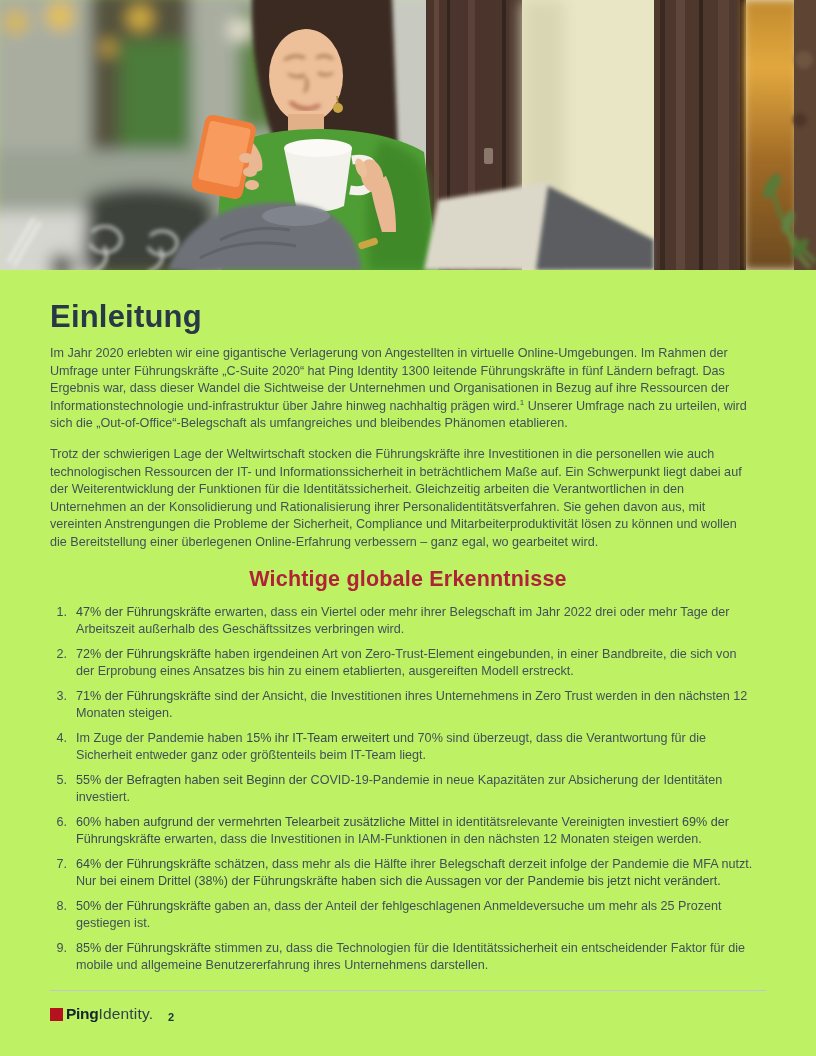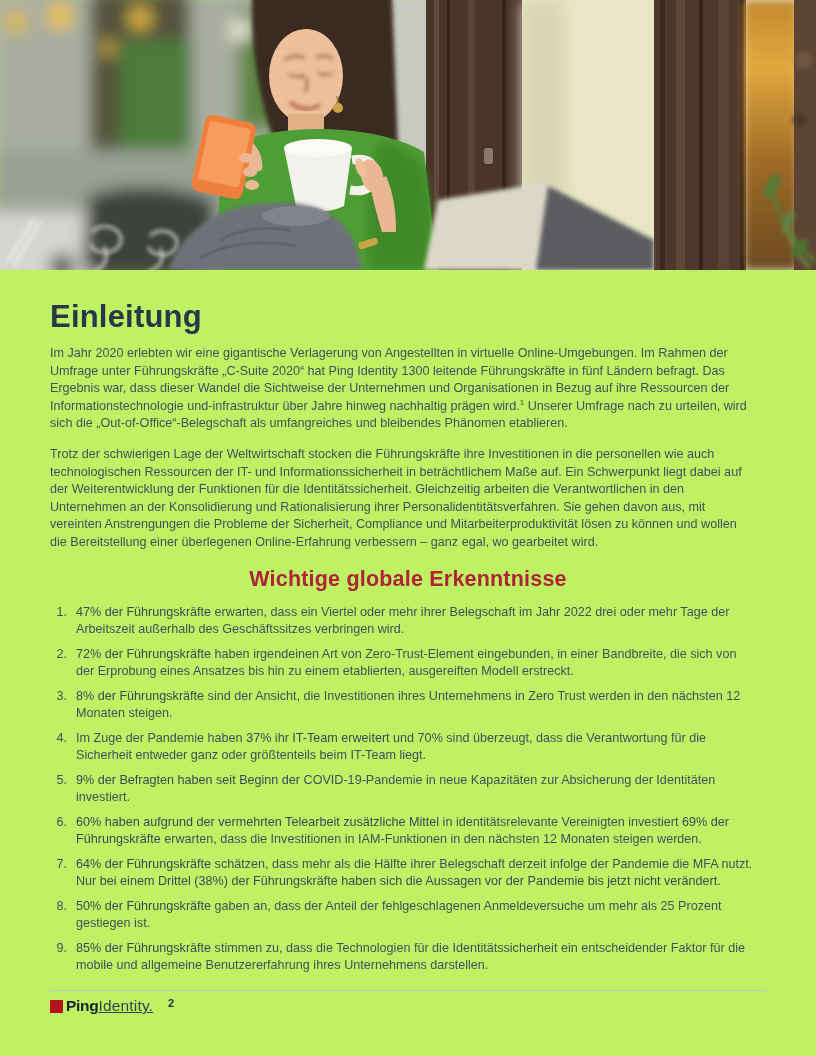--- a/index.html
+++ b/index.html
@@ -37,26 +37,26 @@
   .footnote{
     position:absolute;top:960px;left:50px;width:716px;
     font-size:9.8px;line-height:13.2px;color:#5f6f7a;
   }
   .footer-rule{
     position:absolute;top:990px;left:50px;width:716px;height:1px;
     background:#bcc9cf;
   }
   .footer{
     position:absolute;top:997px;left:50px;width:716px;height:26px;
-    display:flex;align-items:flex-start;
+    display:flex;align-items:flex-end;
   }
   .logo{display:flex;align-items:center;flex:none;width:118px;}
   .logo-square{width:13px;height:13px;background:#b5121f;margin-right:3px;flex:none;}
   .logo-ping{font-weight:700;font-size:15.5px;color:#15242e;letter-spacing:-0.3px;}
-  .logo-identity{font-weight:400;font-size:15.5px;color:#31424c;letter-spacing:0.2px;text-decoration:underline;}
+  .logo-identity{font-weight:400;font-size:15.5px;color:#31424c;letter-spacing:0.2px;}
   .footer-title{
     flex:1;margin-left:26px;font-weight:700;font-size:11px;color:#22333e;
   }
   .page-num{flex:none;font-weight:700;font-size:11px;color:#22333e;}
 </style>
 </head>
 <body>
 
 <div class="page">
 
@@ -199,31 +199,31 @@
         <span class="txt"><span class="sb">47% der Führungskräfte</span><span> erwarten, dass ein Viertel oder mehr ihrer Belegschaft im Jahr 2022 drei oder mehr Tage der Arbeitszeit außerhalb des Geschäftssitzes verbringen wird.</span></span>
       </div>
 
       <div class="li">
         <span class="num">2.</span>
         <span class="txt"><span class="sb">72% der Führungskräfte</span><span> haben irgendeinen Art von Zero-Trust-Element eingebunden, in einer Bandbreite, die sich von der Erprobung eines Ansatzes bis hin zu einem etablierten, ausgereiften Modell erstreckt.</span></span>
       </div>
 
       <div class="li">
         <span class="num">3.</span>
-        <span class="txt"><span class="sb">8% der Führungskräfte</span><span> sind der Ansicht, die Investitionen ihres Unternehmens in Zero Trust werden in den nächsten 12 Monaten steigen.</span></span>
+        <span class="txt"><span class="sb">71% der Führungskräfte</span><span> sind der Ansicht, die Investitionen ihres Unternehmens in Zero Trust werden in den nächsten 12 Monaten steigen.</span></span>
       </div>
 
       <div class="li">
         <span class="num">4.</span>
-        <span class="txt"><span>Im Zuge der Pandemie haben </span><span class="sb">37% ihr IT-Team erweitert</span><span> und 70% sind überzeugt, dass die Verantwortung für die Sicherheit entweder ganz oder größtenteils beim IT-Team liegt.</span></span>
+        <span class="txt"><span>Im Zuge der Pandemie haben </span><span class="sb">15% ihr IT-Team erweitert</span><span> und 70% sind überzeugt, dass die Verantwortung für die Sicherheit entweder ganz oder größtenteils beim IT-Team liegt.</span></span>
       </div>
 
       <div class="li">
         <span class="num">5.</span>
-        <span class="txt"><span class="sb">9% der Befragten haben seit Beginn der</span><span> COVID-19-Pandemie in neue Kapazitäten zur Absicherung der Identitäten investiert.</span></span>
+        <span class="txt"><span class="sb">55% der Befragten haben seit Beginn der</span><span> COVID-19-Pandemie in neue Kapazitäten zur Absicherung der Identitäten investiert.</span></span>
       </div>
 
       <div class="li">
         <span class="num">6.</span>
         <span class="txt"><span class="sb">60% haben aufgrund der vermehrten Telearbeit zusätzliche Mittel</span><span> in identitätsrelevante Vereinigten investiert </span><span class="sb">69% der Führungskräfte</span><span> erwarten, dass die Investitionen in IAM-Funktionen in den nächsten 12 Monaten steigen werden.</span></span>
       </div>
 
       <div class="li">
         <span class="num">7.</span>
         <span class="txt"><span class="sb">64% der Führungskräfte</span><span> schätzen, dass mehr als die Hälfte ihrer Belegschaft derzeit infolge der Pandemie die MFA nutzt. Nur </span><span class="sb">bei einem Drittel (38%) der Führungskräfte haben sich die Aussagen vor der Pandemie bis jetzt nicht verändert.</span></span>

